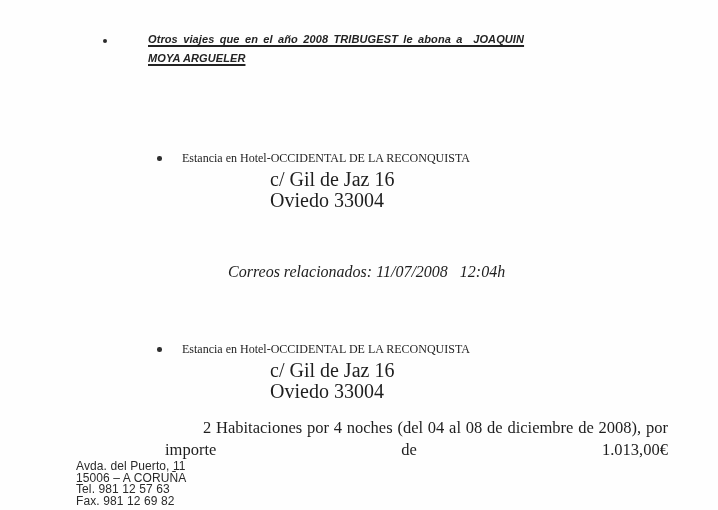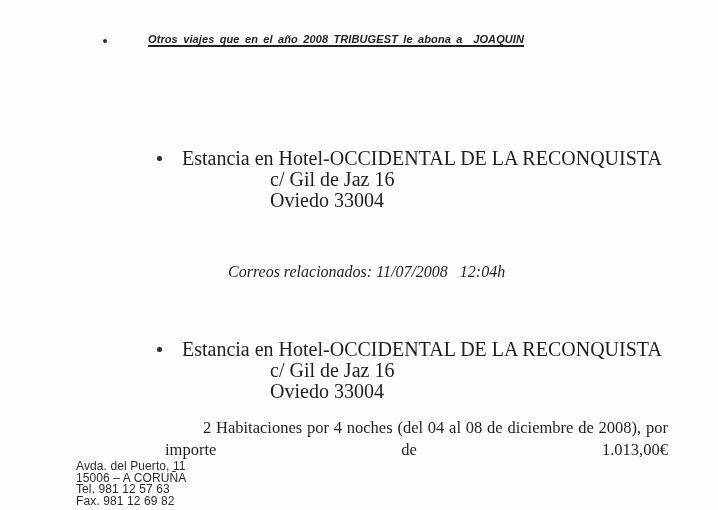--- a/index.html
+++ b/index.html
@@ -70,21 +70,21 @@
     position: absolute;
     left: 2px;
     top: 8px;
     width: 4.5px;
     height: 4.5px;
     background: #2e2e2e;
     border-radius: 50%;
   }
   .entry-title {
     margin-left: 27px;
-    font-size: 20px;
+    font-size: 12px;
     line-height: 21px;
     white-space: pre;
     color: #1e1e1e;
   }
   .entry-address {
     margin-left: 115px;
     font-size: 20px;
     line-height: 21px;
     white-space: pre;
     color: #1e1e1e;
@@ -135,20 +135,21 @@
 </style>
 </head>
 <body>
 
 <div class="page">
 
   <div class="heading-block">
     <span class="heading-bullet"></span>
     <div class="heading-text">
       <span class="heading-line first">Otros viajes que en el año 2008 TRIBUGEST le abona a  JOAQUIN</span>
+      <span class="heading-line">MOYA ARGUELER</span>
     </div>
   </div>
 
   <div class="entry" style="top:148px;">
     <span class="entry-bullet"></span>
     <div class="entry-title">Estancia en Hotel-OCCIDENTAL DE LA RECONQUISTA</div>
     <div class="entry-address">c/ Gil de Jaz 16</div>
     <div class="entry-address">Oviedo 33004</div>
   </div>
 

